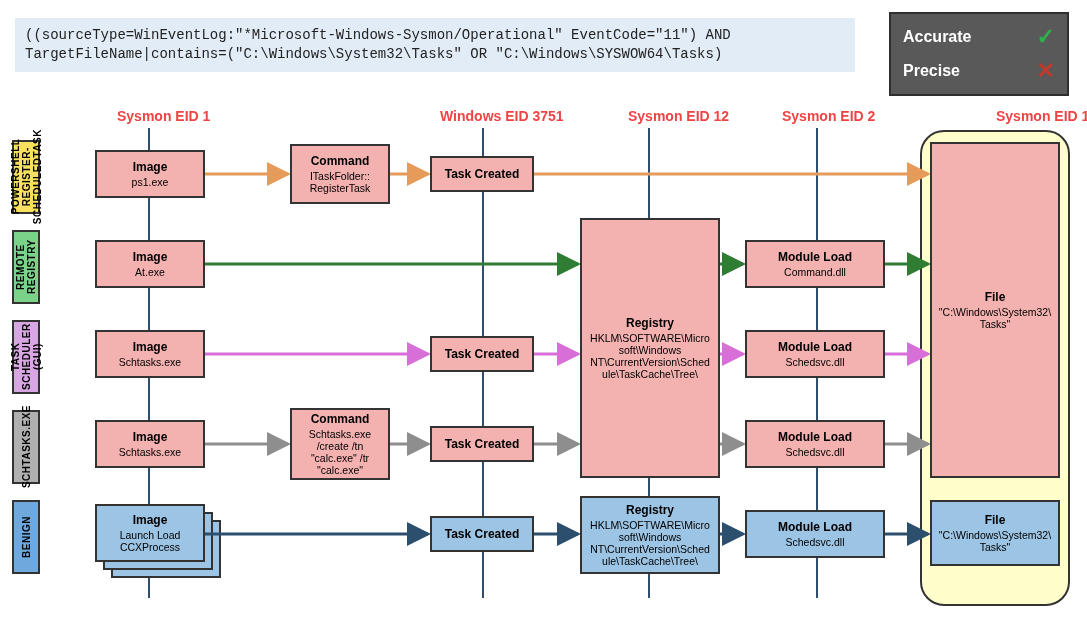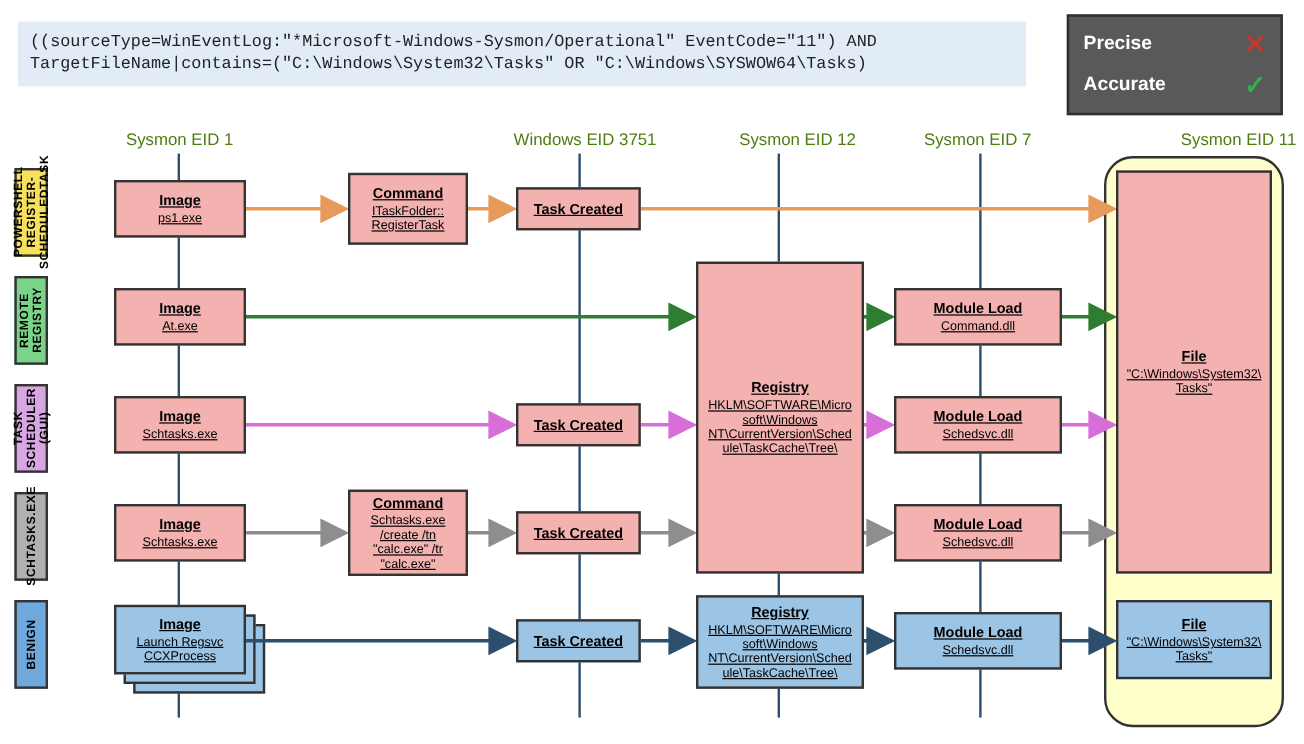--- a/index.html
+++ b/index.html
@@ -31,24 +31,25 @@
     padding: 10px 12px;
     display: flex; flex-direction: column; gap: 8px;
   }
   .legend-row { display: flex; align-items: center; justify-content: space-between; color: #fff; font-size: 16px; font-weight: bold; }
   .check { color: #2bb24c; font-size: 22px; font-weight: bold; }
   .cross { color: #c0392b; font-size: 22px; font-weight: bold; }
 
   .col-head {
     position: absolute;
     top: 108px;
-    color: #4d7c0f;
-    font-weight: normal;
+    color: #ef4444;
+    font-weight: bold;
     font-size: 14px;
     white-space: nowrap;
+    margin-left: 12px;
   }
 
   .vline {
     position: absolute;
     top: 128px;
     width: 2px;
     height: 470px;
     background: #2c4f6e;
     z-index: 0;
   }
@@ -72,21 +73,20 @@
 
   .node {
     position: absolute;
     border: 2px solid #333;
     display: flex; flex-direction: column;
     align-items: center; justify-content: center;
     text-align: center;
     padding: 4px 6px;
     z-index: 2;
     background: #fff;
-    text-decoration: underline;
   }
   .pink { background: #f3b2b0; }
   .blue { background: #9cc4e4; }
   .node .title { font-weight: bold; font-size: 12px; }
   .node .sub { font-size: 10.5px; line-height: 1.15; margin-top: 2px; word-break: break-word; }
 
   .bluestack {
     position: absolute;
     border: 2px solid #333;
     background: #9cc4e4;
@@ -113,33 +113,33 @@
 </style>
 </head>
 <body>
 
 <div class="query-bar">
   <span>((sourceType=WinEventLog:"*Microsoft-Windows-Sysmon/Operational" EventCode="11") AND TargetFileName|contains=("C:\Windows\System32\Tasks" OR "C:\Windows\SYSWOW64\Tasks)</span>
 </div>
 
 <div class="legend-box">
   <div class="legend-row">
+    <span>Accurate</span>
+    <span class="check">✓</span>
+  </div>
+  <div class="legend-row">
     <span>Precise</span>
     <span class="cross">✕</span>
-  </div>
-  <div class="legend-row">
-    <span>Accurate</span>
-    <span class="check">✓</span>
   </div>
 </div>
 
 <div class="col-head" style="left:105px">Sysmon EID 1</div>
 <div class="col-head" style="left:428px">Windows EID 3751</div>
 <div class="col-head" style="left:616px">Sysmon EID 12</div>
-<div class="col-head" style="left:770px">Sysmon EID 7</div>
+<div class="col-head" style="left:770px">Sysmon EID 2</div>
 <div class="col-head" style="left:984px">Sysmon EID 11</div>
 
 <div class="vline" style="left:148px"></div>
 <div class="vline" style="left:482px"></div>
 <div class="vline" style="left:648px"></div>
 <div class="vline" style="left:816px"></div>
 
 <div class="highlight-eid11" style="left:920px; top:130px; width:150px; height:476px;"></div>
 
 <div class="row-label" style="top:140px;height:74px;background:#f6e05e">
@@ -214,21 +214,21 @@
 </div>
 <div class="node pink" style="left:745px; top:420px; width:140px; height:48px;">
   <div class="title">Module Load</div>
     <div class="sub">Schedsvc.dll</div>
 </div>
 
 <div class="bluestack" style="left:111px; top:520px; width:110px; height:58px;"></div>
 <div class="bluestack" style="left:103px; top:512px; width:110px; height:58px;"></div>
 <div class="node blue" style="left:95px; top:504px; width:110px; height:58px;">
   <div class="title">Image</div>
-    <div class="sub">Launch Regsvc CCXProcess</div>
+    <div class="sub">Launch Load CCXProcess</div>
 </div>
 <div class="node blue" style="left:430px; top:516px; width:104px; height:36px;">
   <div class="title">Task Created</div>
 </div>
 <div class="node blue" style="left:580px; top:496px; width:140px; height:78px;">
   <div class="title">Registry</div>
     <div class="sub">HKLM\SOFTWARE\Microsoft\Windows NT\CurrentVersion\Schedule\TaskCache\Tree\</div>
 </div>
 <div class="node blue" style="left:745px; top:510px; width:140px; height:48px;">
   <div class="title">Module Load</div>

